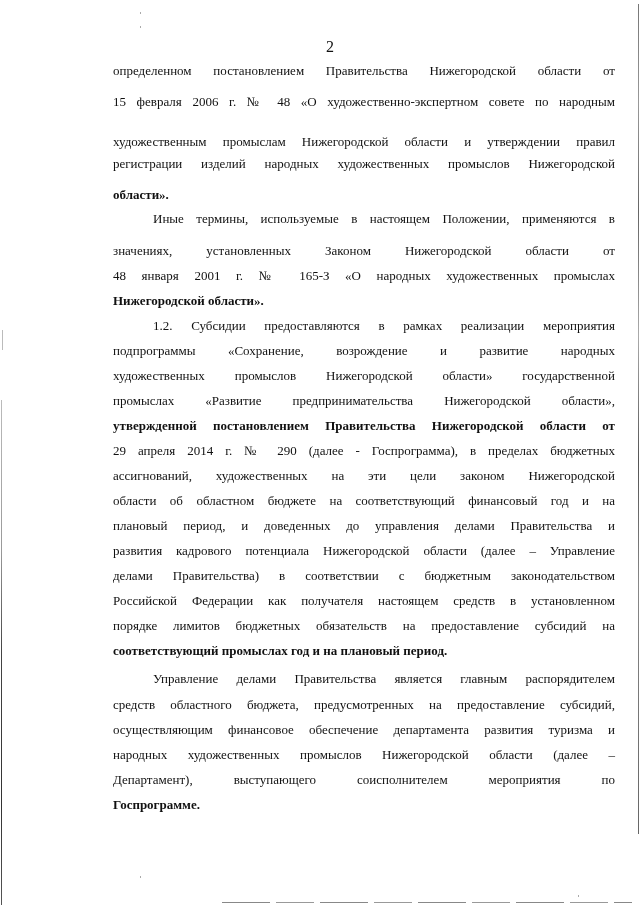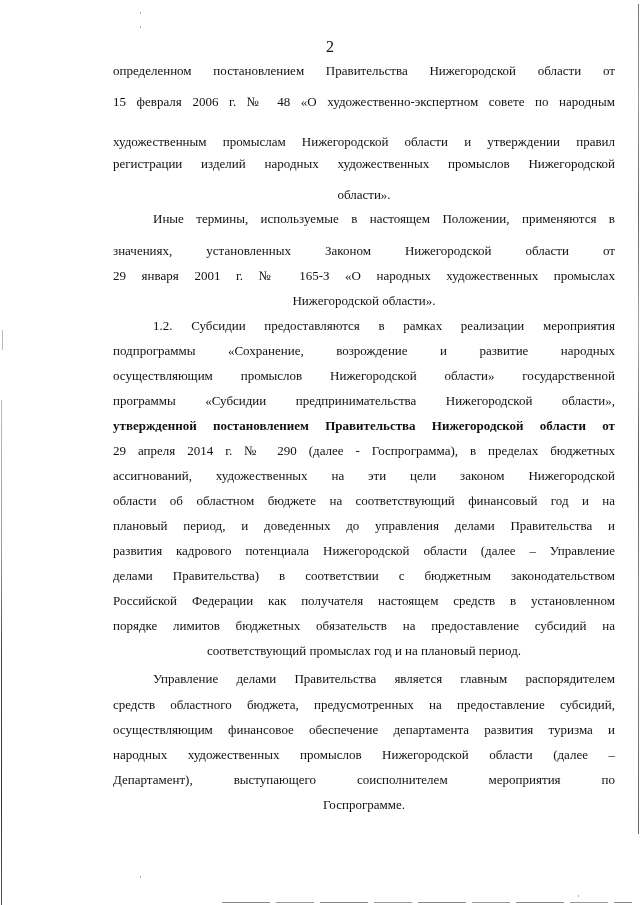--- a/index.html
+++ b/index.html
@@ -38,21 +38,21 @@
     line-height: 20px;
     white-space: nowrap;
     height: 20px;
     margin-left: 24px;
   }
   .line.justify {
     text-align: justify;
     text-align-last: justify;
   }
   .line.indent { left: 129px; width: 462px; }
-  .line.left { text-align: center; }
+  .line.left { text-align: left; font-weight: bold; }
 
   
   .edge-right {
     position: absolute;
     right: 1px; top: 4px;
     width: 1px; height: 830px;
     background: linear-gradient(#777 0%, #999 12%, #666 25%, #aaa 40%, #555 55%, #888 70%, #666 100%);
   }
   .edge-left {
     position: absolute;
@@ -81,26 +81,26 @@
   <div class="page-number">2</div>
 
   <div id="lines">
       <div class="line justify" style="top: 61px;">определенном постановлением Правительства Нижегородской области от</div>
       <div class="line justify" style="top: 92px;">15 февраля 2006 г. № 48 «О художественно-экспертном совете по народным</div>
       <div class="line justify" style="top: 132px;">художественным промыслам Нижегородской области и утверждении правил</div>
       <div class="line justify" style="top: 154px;">регистрации изделий народных художественных промыслов Нижегородской</div>
       <div class="line left" style="top: 185px;">области».</div>
       <div class="line justify indent" style="top: 209px;">Иные термины, используемые в настоящем Положении, применяются в</div>
       <div class="line justify" style="top: 241px;">значениях, установленных Законом Нижегородской области от</div>
-      <div class="line justify" style="top: 266px;">29 января 2001 г. № 165-З «О народных художественных промыслах</div>
+      <div class="line justify" style="top: 266px;">48 января 2001 г. № 165-З «О народных художественных промыслах</div>
       <div class="line left" style="top: 291px;">Нижегородской области».</div>
       <div class="line justify indent" style="top: 316px;">1.2. Субсидии предоставляются в рамках реализации мероприятия</div>
       <div class="line justify" style="top: 341px;">подпрограммы «Сохранение, возрождение и развитие народных</div>
-      <div class="line justify" style="top: 366px;">осуществляющим промыслов Нижегородской области» государственной</div>
-      <div class="line justify" style="top: 391px;">программы «Субсидии предпринимательства Нижегородской области»,</div>
+      <div class="line justify" style="top: 366px;">художественных промыслов Нижегородской области» государственной</div>
+      <div class="line justify" style="top: 391px;">промыслах «Развитие предпринимательства Нижегородской области»,</div>
       <div class="line justify" style="top: 416px; font-weight: bold;">утвержденной постановлением Правительства Нижегородской области от</div>
       <div class="line justify" style="top: 441px;">29 апреля 2014 г. № 290 (далее - Госпрограмма), в пределах бюджетных</div>
       <div class="line justify" style="top: 466px;">ассигнований, художественных на эти цели законом Нижегородской</div>
       <div class="line justify" style="top: 491px;">области об областном бюджете на соответствующий финансовый год и на</div>
       <div class="line justify" style="top: 516px;">плановый период, и доведенных до управления делами Правительства и</div>
       <div class="line justify" style="top: 541px;">развития кадрового потенциала Нижегородской области (далее – Управление</div>
       <div class="line justify" style="top: 566px;">делами Правительства) в соответствии с бюджетным законодательством</div>
       <div class="line justify" style="top: 591px;">Российской Федерации как получателя настоящем средств в установленном</div>
       <div class="line justify" style="top: 616px;">порядке лимитов бюджетных обязательств на предоставление субсидий на</div>
       <div class="line left" style="top: 641px;">соответствующий промыслах год и на плановый период.</div>

